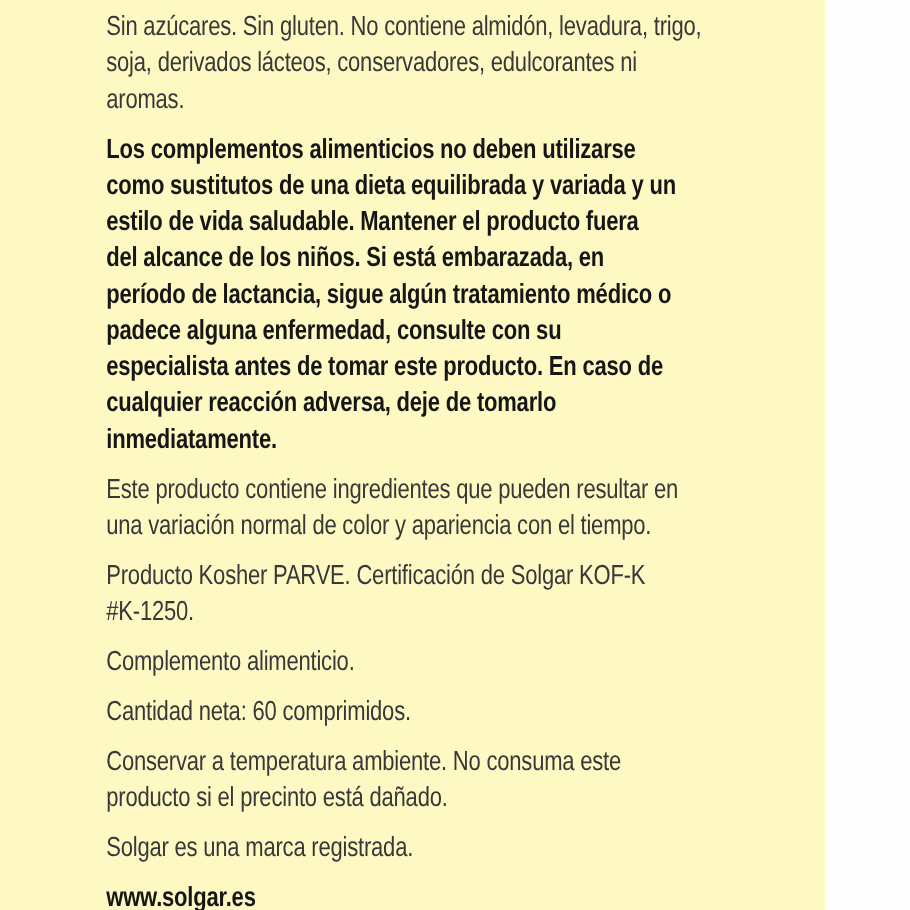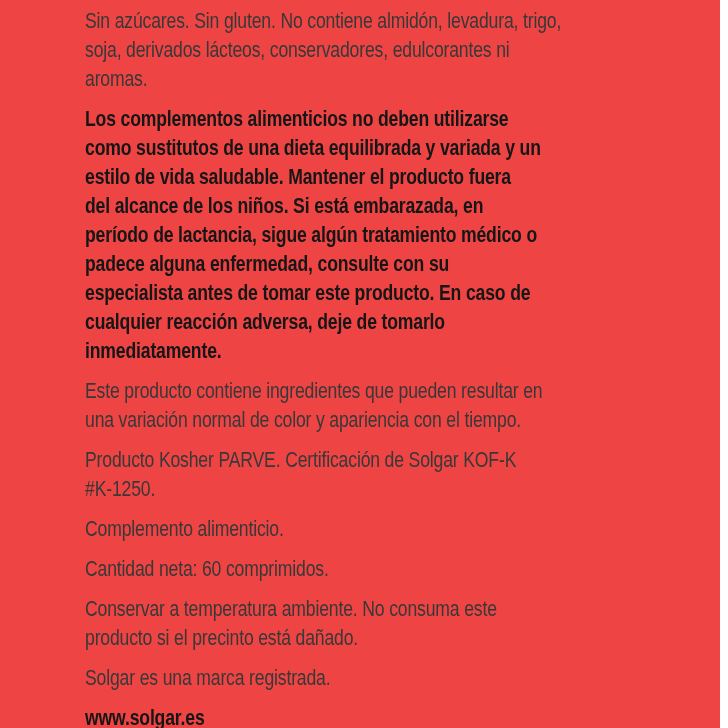--- a/index.html
+++ b/index.html
@@ -5,23 +5,23 @@
   * { margin: 0; padding: 0; box-sizing: border-box; }
   html, body {
     width: 728px;
     height: 728px;
     background: #fefefe;
     overflow: hidden;
     font-family: "Liberation Sans", "DejaVu Sans", sans-serif;
   }
   .label-page {
     position: relative;
-    width: 720px;
+    width: 660px;
     height: 728px;
-    background: #ef4444;
+    background: #fef9c3;
   }
   .label-text {
     position: absolute;
     left: 85px;
     top: 6px;
     width: 700px;              
     transform: scaleX(0.80);   
     transform-origin: 0 0;
     color: #383838;
     font-size: 22px;

